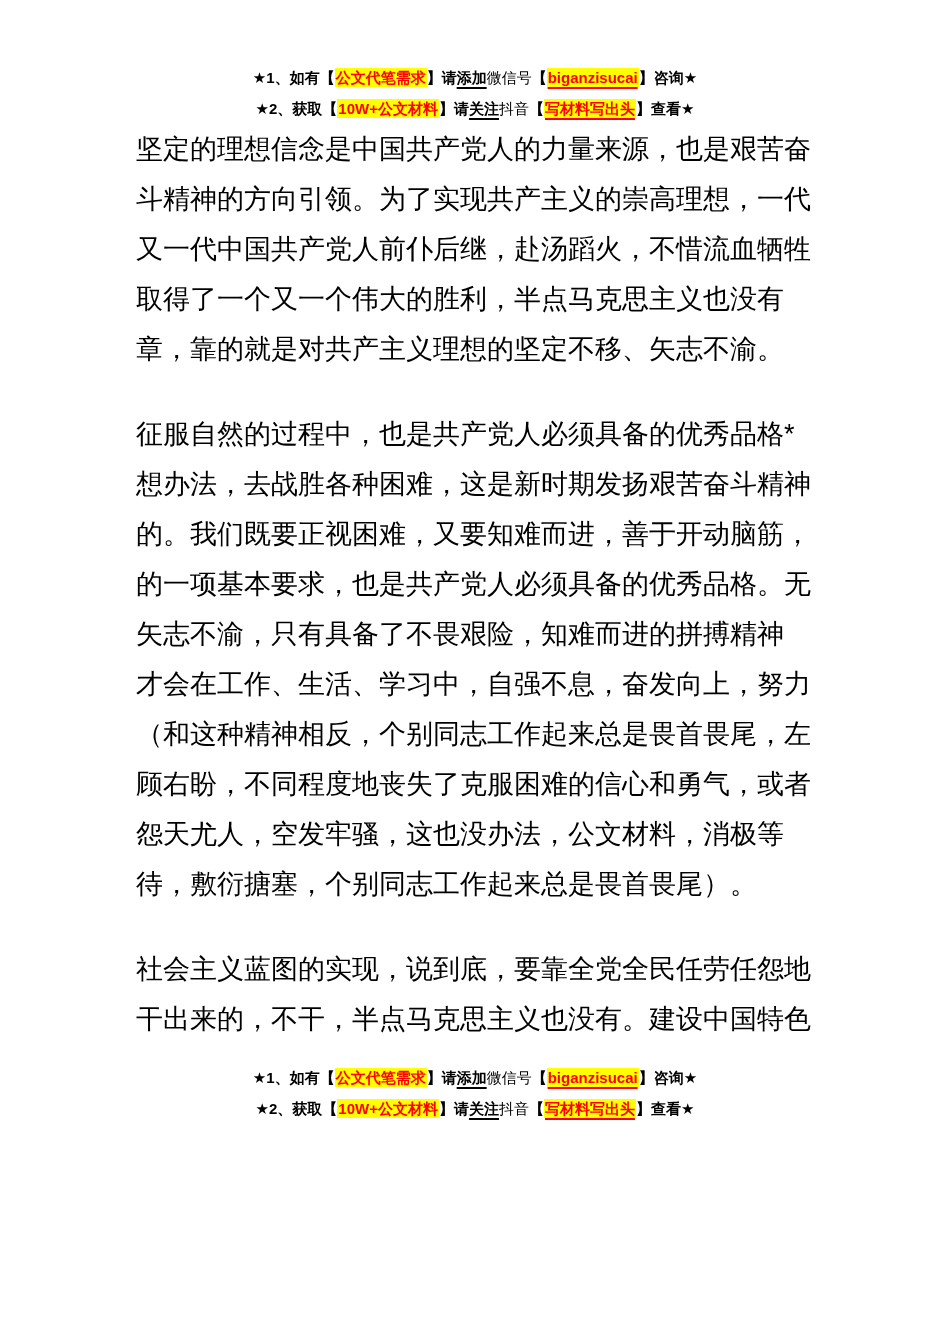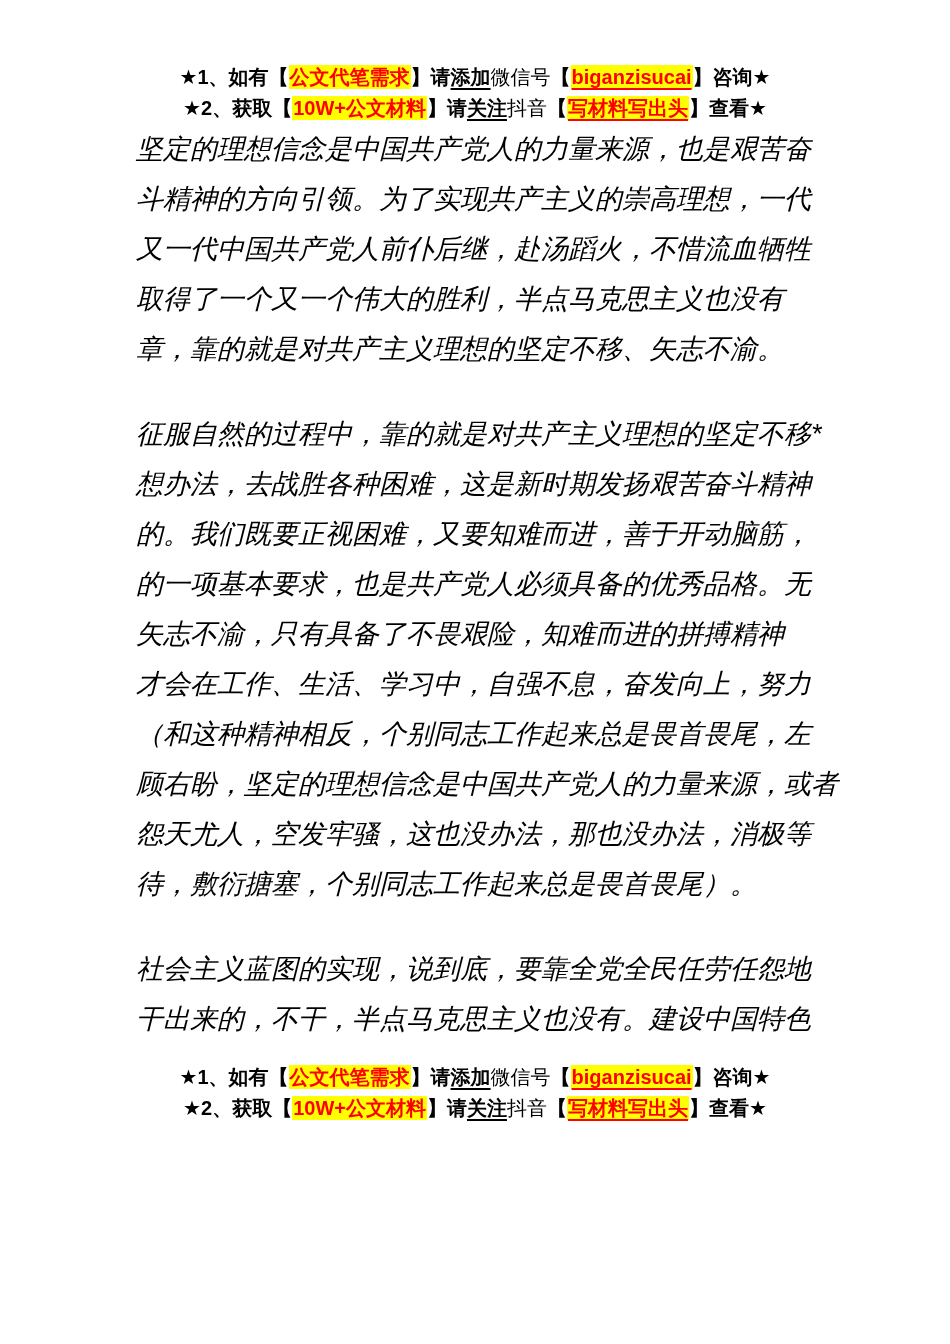--- a/index.html
+++ b/index.html
@@ -3,21 +3,21 @@
 <meta charset="utf-8">
 <style>
   html,body{margin:0;padding:0;}
   body{
     width:950px;height:1344px;overflow:hidden;background:#ffffff;
     font-family:"Liberation Sans","DejaVu Sans",sans-serif;color:#000;
   }
   .page{position:relative;width:950px;height:1344px;}
   
   .notice{
-    text-align:center;font-size:20px;line-height:31px;font-weight:700;
+    text-align:center;font-size:15px;line-height:31px;font-weight:700;
     letter-spacing:0;
   }
   .header-notice{padding-top:62px;}
   .footer-notice{margin-top:18px;}
   .notice-line{white-space:nowrap;}
   .seg-bold{font-weight:700;}
   .seg-regular{font-weight:400;}
   .seg-bold-underline{
     font-weight:700;text-decoration:underline;
     text-decoration-thickness:2px;text-underline-offset:4px;
@@ -28,21 +28,21 @@
   .seg-red-hl-underline{
     font-weight:700;color:#ff0000;background:#ffff00;padding:1px 1px;
     text-decoration:underline;text-decoration-thickness:2px;text-underline-offset:4px;
   }
   
   .body-text{
     width:678px;margin:0 auto;font-size:27px;line-height:50px;
   }
   .para{margin:0;}
   .para + .para{margin-top:35px;}
-  .bline{white-space:nowrap;font-style:italic;}
+  .bline{white-space:nowrap;}
   .bline.indent{text-indent:2.2em;}
   .seg-body-bold{font-weight:700;}
   .seg-body-regular{font-weight:400;}
 </style>
 </head>
 <body>
 
 <div class="page">
   <div class="notice header-notice" id="header-notice">
       <div class="notice-line"><span class="seg-bold">★1、如有【</span><span class="seg-red-hl">公文代笔需求</span><span class="seg-bold">】请</span><span class="seg-bold-underline">添加</span><span class="seg-regular">微信号</span><span class="seg-bold">【</span><span class="seg-red-hl-underline">biganzisucai</span><span class="seg-bold">】咨询★</span></div>
@@ -50,29 +50,29 @@
     </div>
   <div class="body-text" id="body-text">
       <div class="para">
         <div class="bline"><span class="seg-body-regular">坚定的理想信念是中国共产党人的力量来源，也是艰苦奋</span></div>
         <div class="bline"><span class="seg-body-regular">斗精神的方向引领。为了实现共产主义的崇高理想，一代</span></div>
         <div class="bline"><span class="seg-body-regular">又一代中国共产党人前仆后继，赴汤蹈火，不惜流血牺牲</span></div>
         <div class="bline"><span class="seg-body-regular">取得了一个又一个伟大的胜利，半点马克思主义也没有</span></div>
         <div class="bline"><span class="seg-body-regular">章，靠的就是对共产主义理想的坚定不移、矢志不渝。</span></div>
       </div>
       <div class="para">
-        <div class="bline"><span class="seg-body-regular">征服自然的过程中，靠的就是对共产主义理想的坚定不移*</span></div>
+        <div class="bline"><span class="seg-body-regular">征服自然的过程中，也是共产党人必须具备的优秀品格*</span></div>
         <div class="bline"><span class="seg-body-regular">想办法，去战胜各种困难，这是新时期发扬艰苦奋斗精神</span></div>
         <div class="bline"><span class="seg-body-regular">的。我们既要正视困难，又要知难而进，善于开动脑筋，</span></div>
         <div class="bline"><span class="seg-body-regular">的一项基本要求，也是共产党人必须具备的优秀品格。无</span></div>
         <div class="bline"><span class="seg-body-regular">矢志不渝，只有具备了不畏艰险，知难而进的拼搏精神</span></div>
         <div class="bline"><span class="seg-body-regular">才会在工作、生活、学习中，自强不息，奋发向上，努力</span></div>
         <div class="bline"><span class="seg-body-regular">（和这种精神相反，个别同志工作起来总是畏首畏尾，左</span></div>
-        <div class="bline"><span class="seg-body-regular">顾右盼，坚定的理想信念是中国共产党人的力量来源，或者</span></div>
-        <div class="bline"><span class="seg-body-regular">怨天尤人，空发牢骚，这也没办法，那也没办法，消极等</span></div>
+        <div class="bline"><span class="seg-body-regular">顾右盼，不同程度地丧失了克服困难的信心和勇气，或者</span></div>
+        <div class="bline"><span class="seg-body-regular">怨天尤人，空发牢骚，这也没办法，公文材料，消极等</span></div>
         <div class="bline"><span class="seg-body-regular">待，敷衍搪塞，个别同志工作起来总是畏首畏尾）。</span></div>
       </div>
       <div class="para">
         <div class="bline"><span class="seg-body-regular">社会主义蓝图的实现，说到底，要靠全党全民任劳任怨地</span></div>
         <div class="bline"><span class="seg-body-regular">干出来的，不干，半点马克思主义也没有。建设中国特色</span></div>
       </div>
     </div>
   <div class="notice footer-notice" id="footer-notice">
       <div class="notice-line"><span class="seg-bold">★1、如有【</span><span class="seg-red-hl">公文代笔需求</span><span class="seg-bold">】请</span><span class="seg-bold-underline">添加</span><span class="seg-regular">微信号</span><span class="seg-bold">【</span><span class="seg-red-hl-underline">biganzisucai</span><span class="seg-bold">】咨询★</span></div>
       <div class="notice-line"><span class="seg-bold">★2、获取【</span><span class="seg-red-hl">10W+公文材料</span><span class="seg-bold">】请</span><span class="seg-bold-underline">关注</span><span class="seg-regular">抖音</span><span class="seg-bold">【</span><span class="seg-red-hl-underline">写材料写出头</span><span class="seg-bold">】查看★</span></div>

